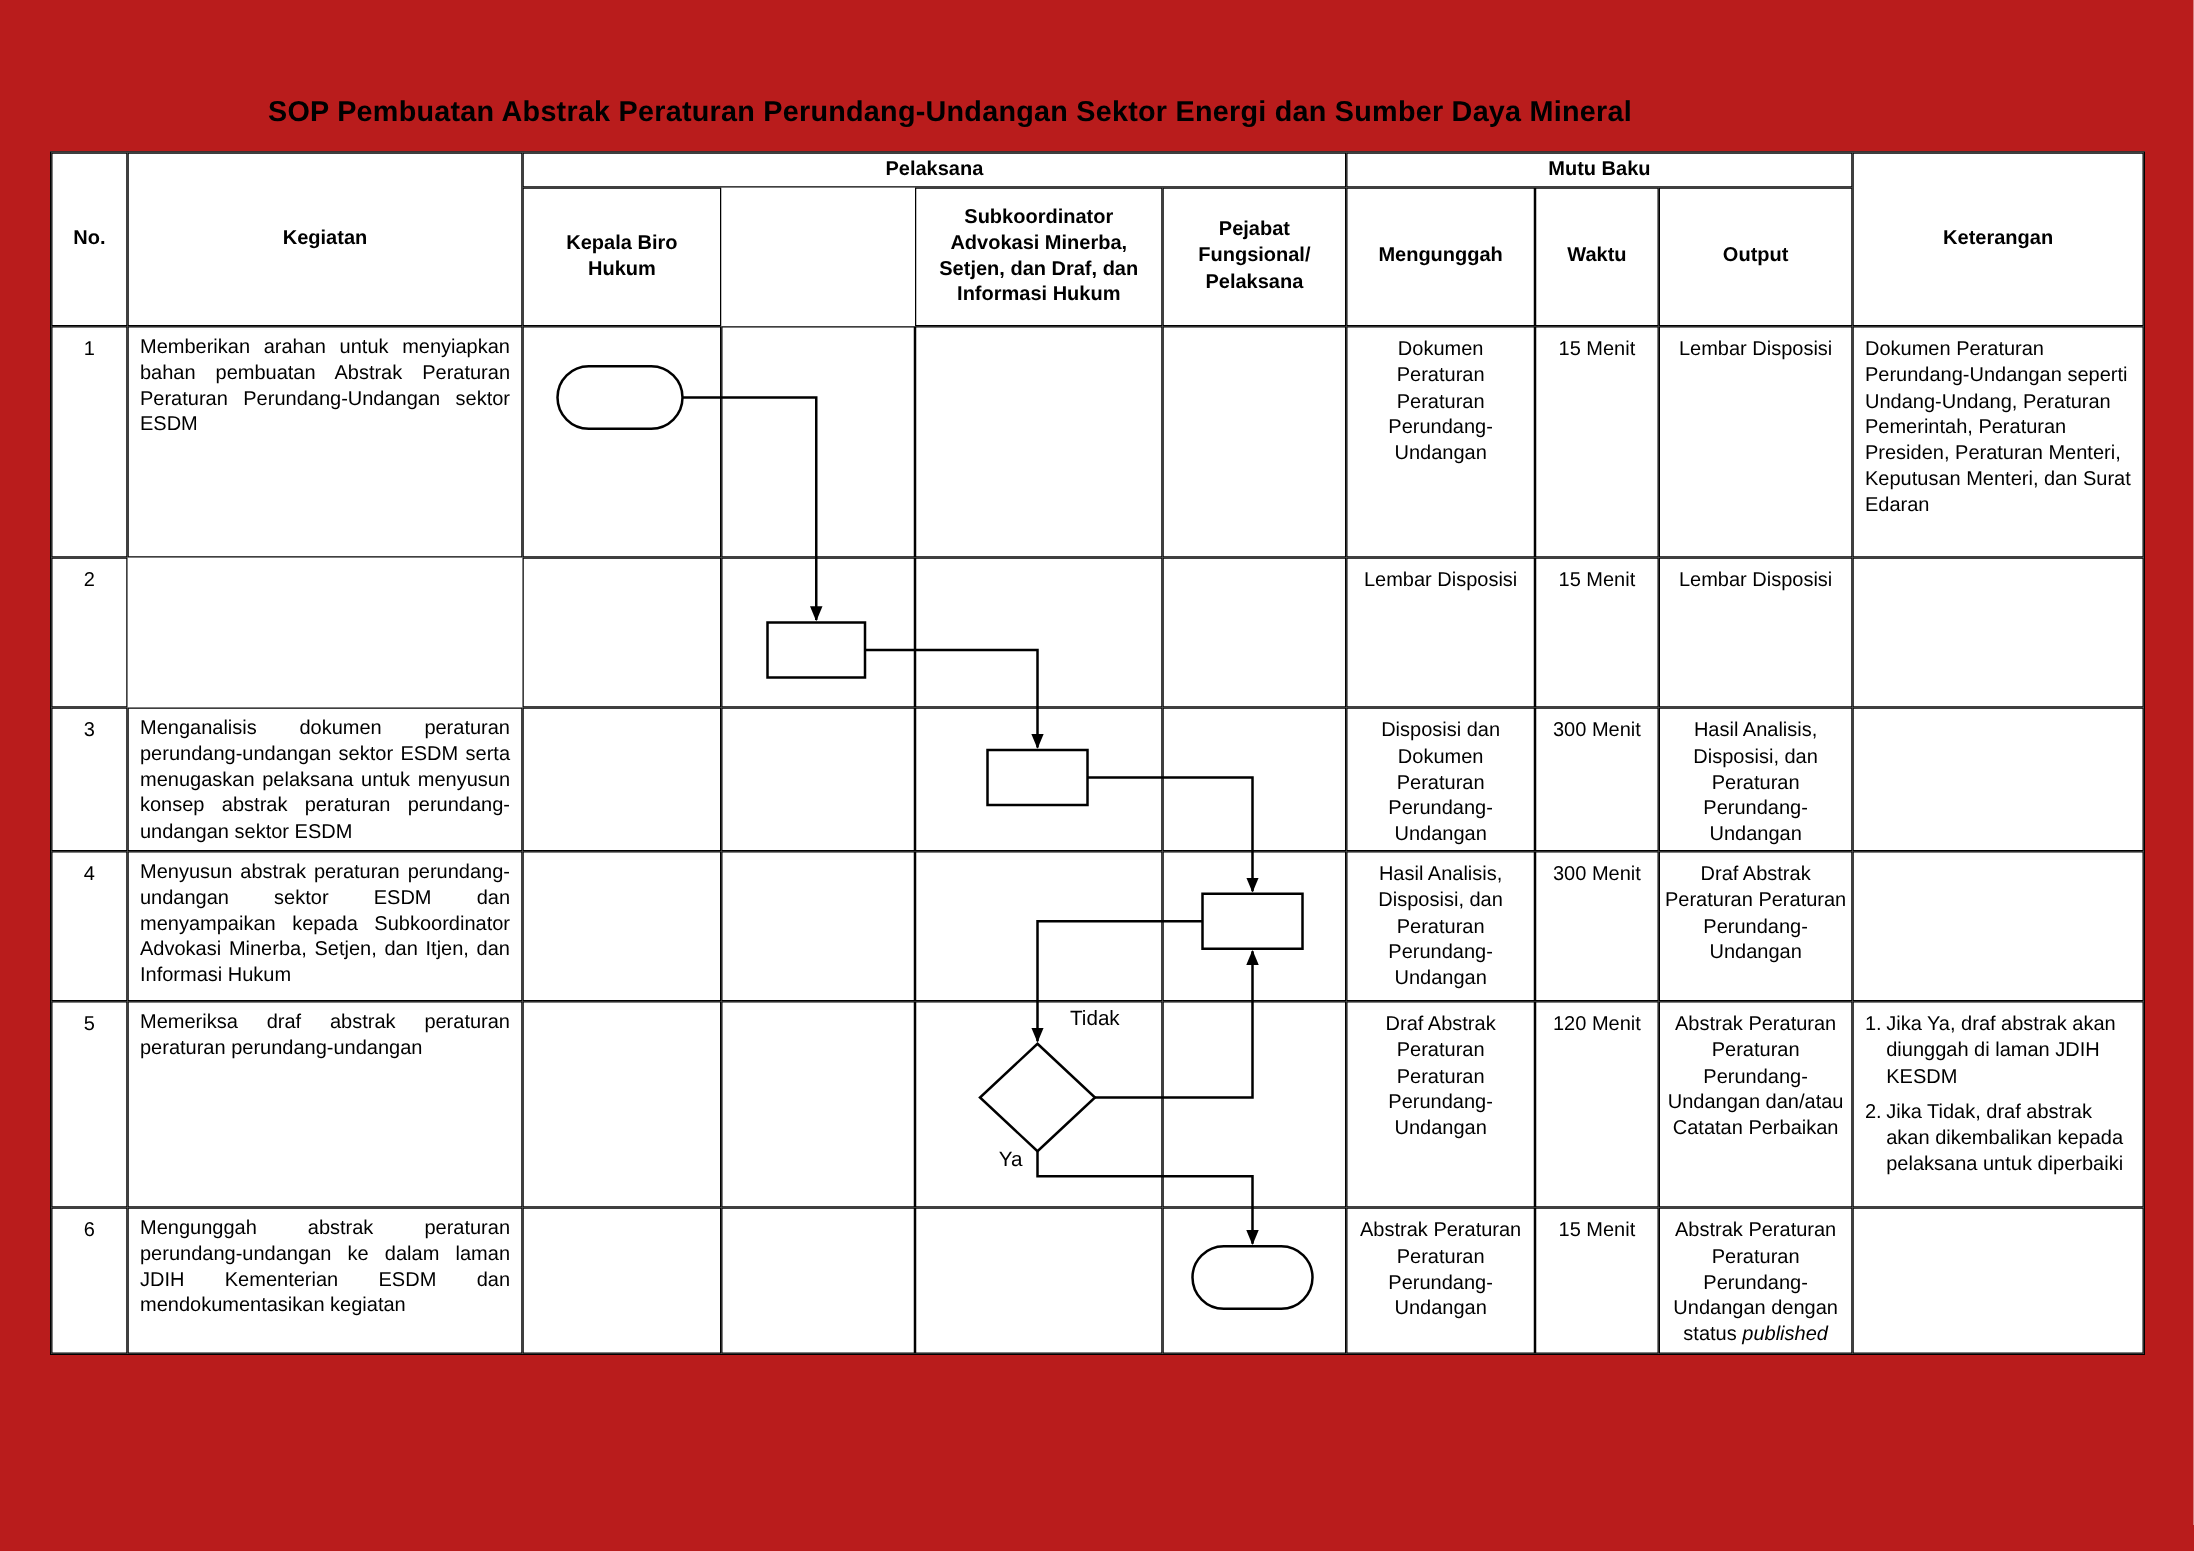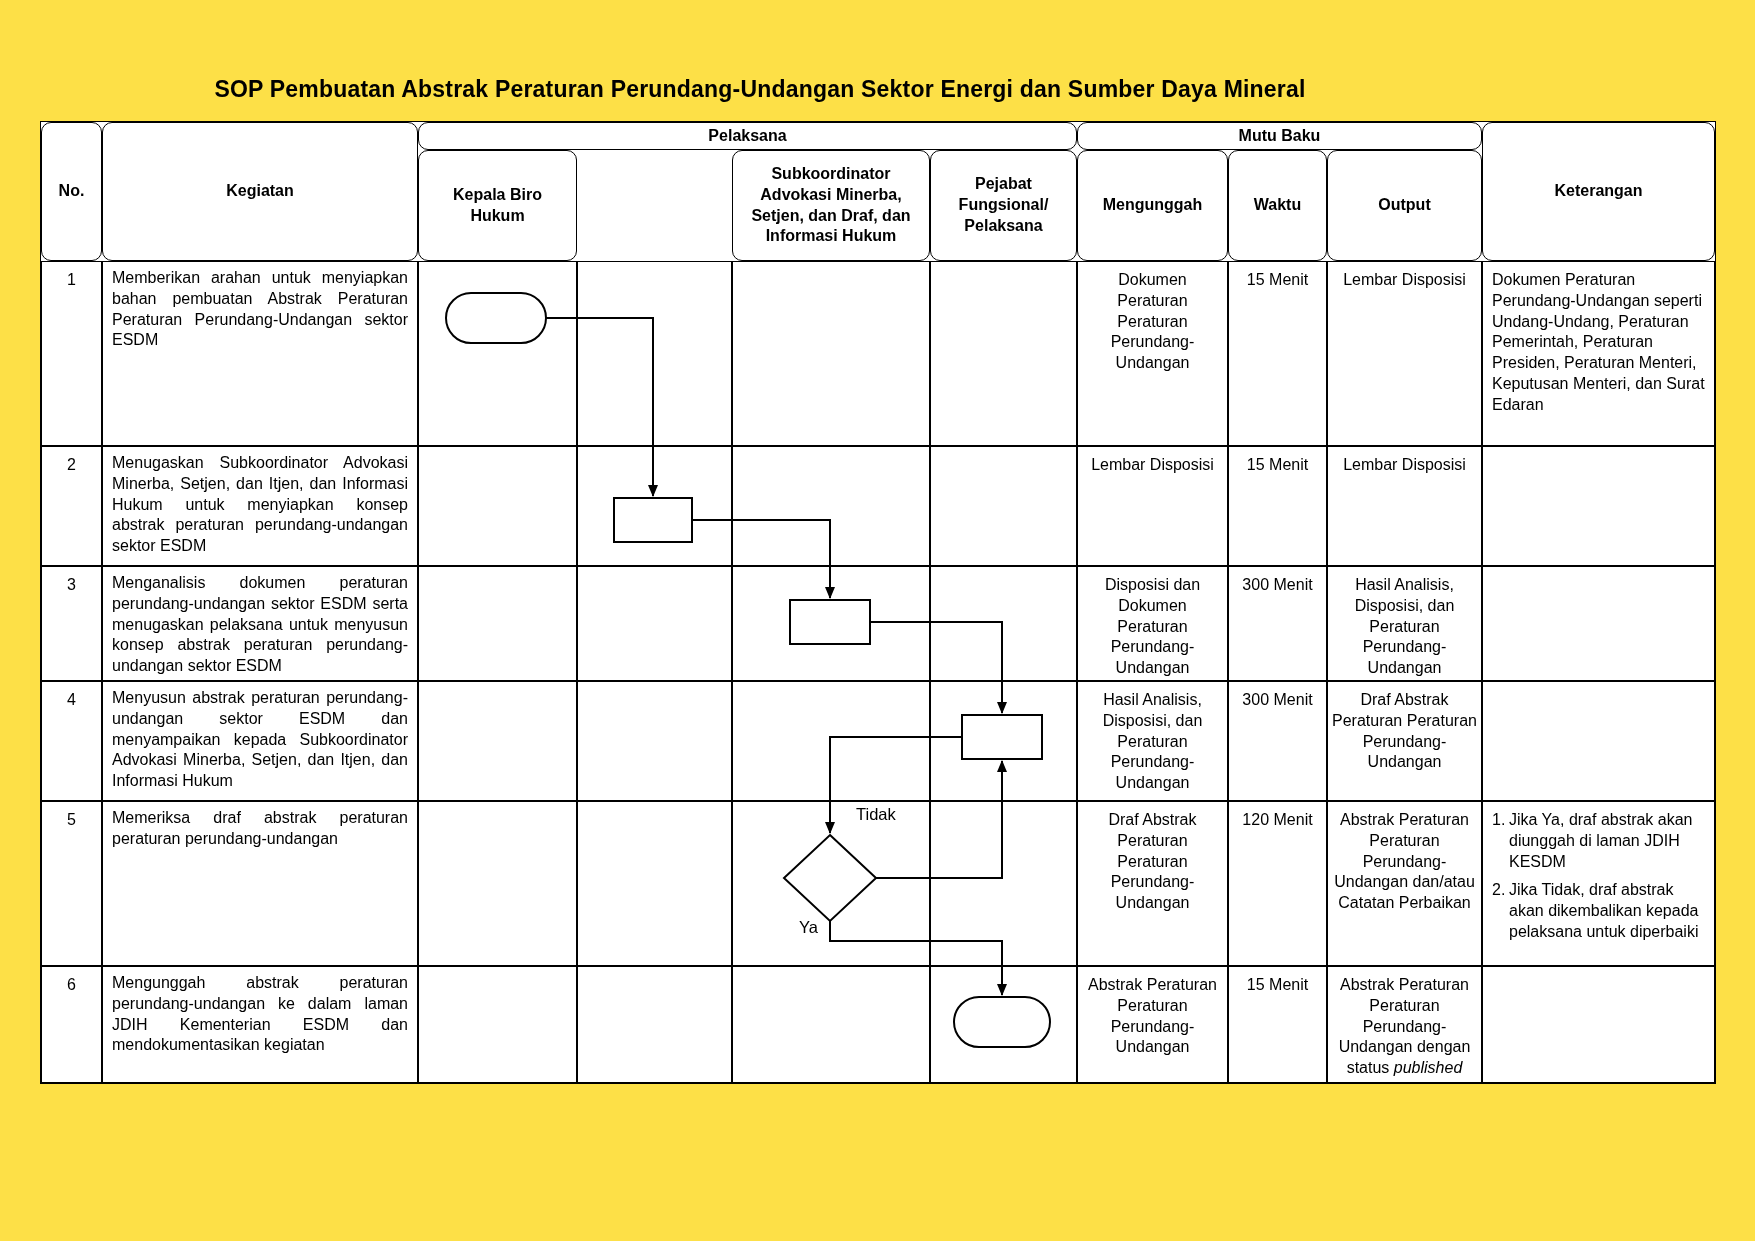--- a/index.html
+++ b/index.html
@@ -1,32 +1,32 @@
 <!DOCTYPE html>
 <html><head>
 <meta charset="utf-8">
 <style>
   html,body { margin:0; padding:0; background:#ffffff; }
   body { font-family:"Liberation Sans", sans-serif; color:#000; }
-  .page { position:relative; width:1755px; height:1241px; background:#fde047; overflow:hidden; }
+  .page { position:relative; width:1755px; height:1241px; background:#b91c1c; overflow:hidden; }
 
   .doc-title {
     position:absolute; left:40px; top:76px; width:1440px;
     text-align:center; font-size:23px; font-weight:bold; letter-spacing:0.2px;
   }
 
   .sop-table {
     position:absolute; left:40px; top:121px;
     display:grid;
     grid-template-columns:61px 316px 159px 155px 198px 147px 151px 99px 155px 233px;
     grid-template-rows:28px 111px 185px 120px 115px 120px 165px 117px;
     border:1px solid #000; background:#fff; z-index:1;
   }
   .cell { border:1px solid #000; box-sizing:border-box; font-size:16px; line-height:1.3; overflow:hidden; }
-  .hdr { display:flex; align-items:center; justify-content:center; text-align:center; font-weight:bold; padding:2px 6px;border-radius:10px; }
+  .hdr { display:flex; align-items:center; justify-content:center; text-align:center; font-weight:bold; padding:2px 6px; }
   .body-cell { padding:6px 8px; }
   .num-cell { text-align:center; padding-top:8px; }
   .kegiatan-cell { text-align:justify; padding:6px 9px; }
   .mid { text-align:center; padding:8px 4px; }
   .ket { padding:8px 9px; }
   .note { display:flex; margin-bottom:8px; }
   .note .nnum { flex:0 0 17px; }
   .it { font-style:italic; }
 
   .flow-svg { position:absolute; left:0; top:0; z-index:2; pointer-events:none; }
@@ -58,21 +58,20 @@
     <div class="cell" style="grid-area:3/3/4/4"></div>
     <div class="cell" style="grid-area:3/4/4/5"></div>
     <div class="cell" style="grid-area:3/5/4/6"></div>
     <div class="cell" style="grid-area:3/6/4/7"></div>
     <div class="cell mid" style="grid-area:3/7/4/8">Dokumen Peraturan Peraturan Perundang-Undangan</div>
     <div class="cell mid" style="grid-area:3/8/4/9">15 Menit</div>
     <div class="cell mid" style="grid-area:3/9/4/10">Lembar Disposisi</div>
     <div class="cell ket" style="grid-area:3/10/4/11">Dokumen Peraturan Perundang-Undangan seperti Undang-Undang, Peraturan Pemerintah, Peraturan Presiden, Peraturan Menteri, Keputusan Menteri, dan Surat Edaran</div>
 
     <div class="cell body-cell num-cell" style="grid-area:4/1/5/2">2</div>
-    <div class="cell kegiatan-cell" style="grid-area:4/2/5/3">Menugaskan Subkoordinator Advokasi Minerba, Setjen, dan Itjen, dan Informasi Hukum untuk menyiapkan konsep abstrak peraturan perundang-undangan sektor ESDM</div>
     <div class="cell" style="grid-area:4/3/5/4"></div>
     <div class="cell" style="grid-area:4/4/5/5"></div>
     <div class="cell" style="grid-area:4/5/5/6"></div>
     <div class="cell" style="grid-area:4/6/5/7"></div>
     <div class="cell mid" style="grid-area:4/7/5/8">Lembar Disposisi</div>
     <div class="cell mid" style="grid-area:4/8/5/9">15 Menit</div>
     <div class="cell mid" style="grid-area:4/9/5/10">Lembar Disposisi</div>
     <div class="cell ket" style="grid-area:4/10/5/11"></div>
 
     <div class="cell body-cell num-cell" style="grid-area:5/1/6/2">3</div>

